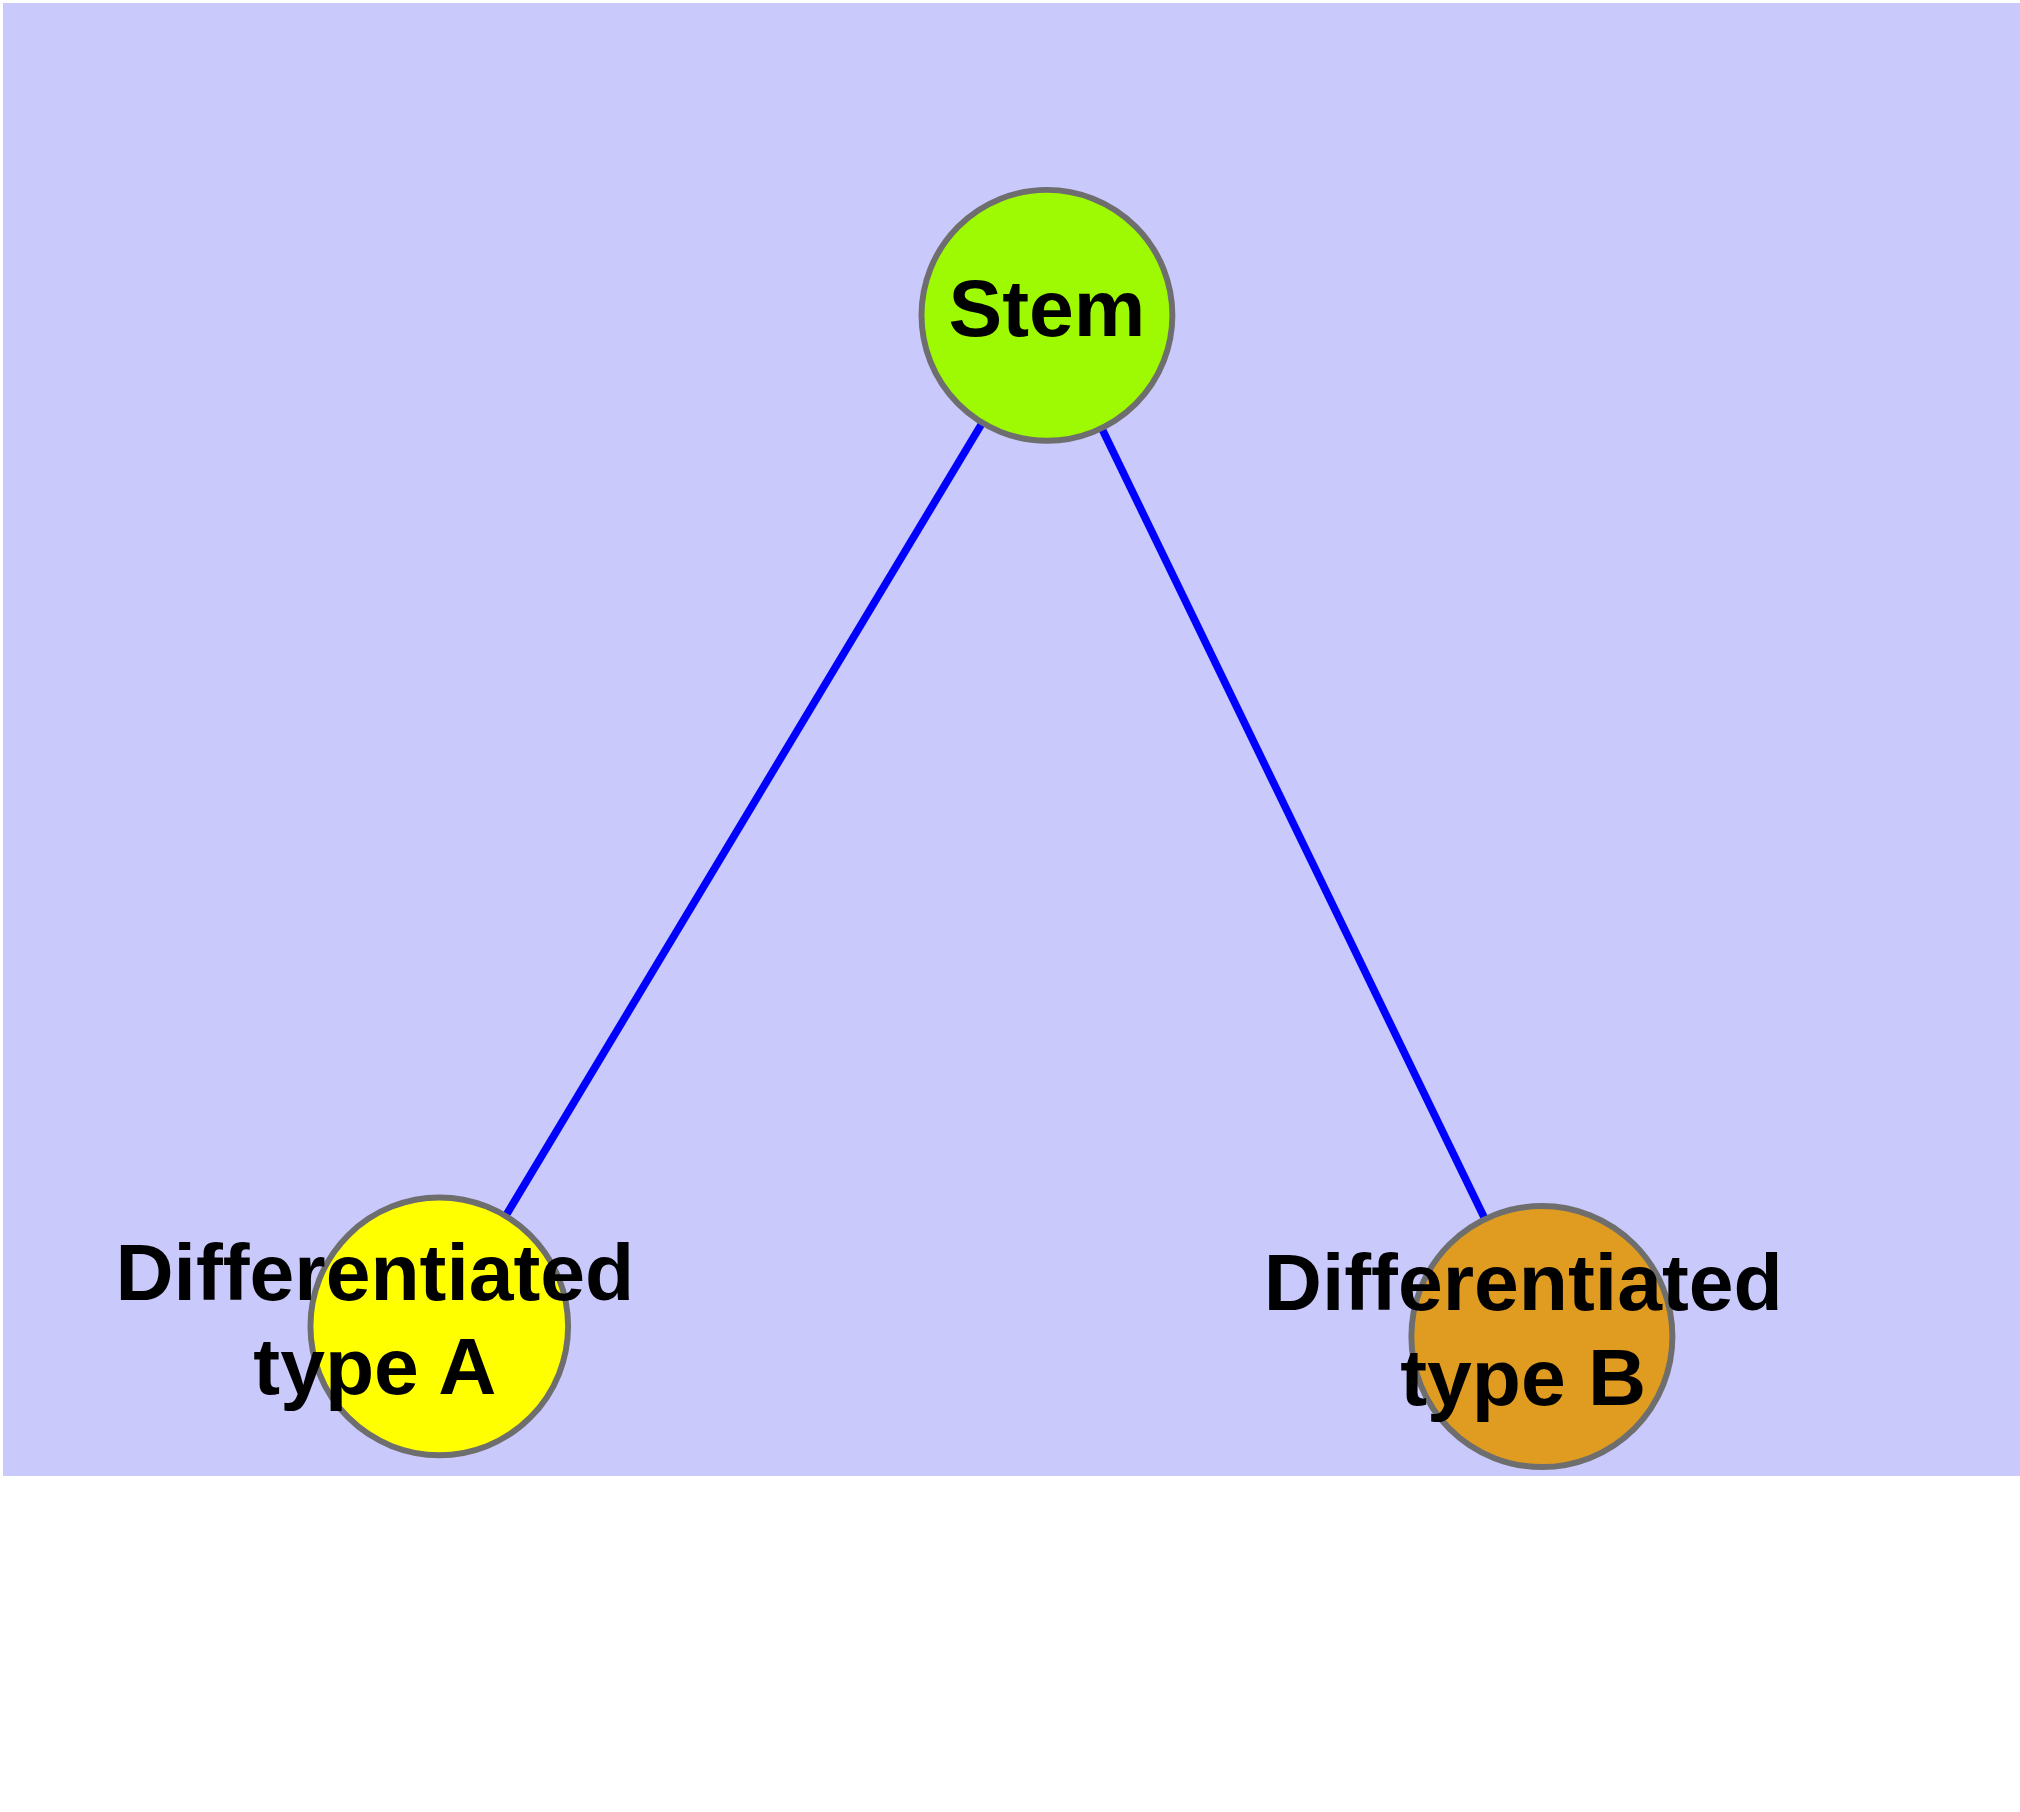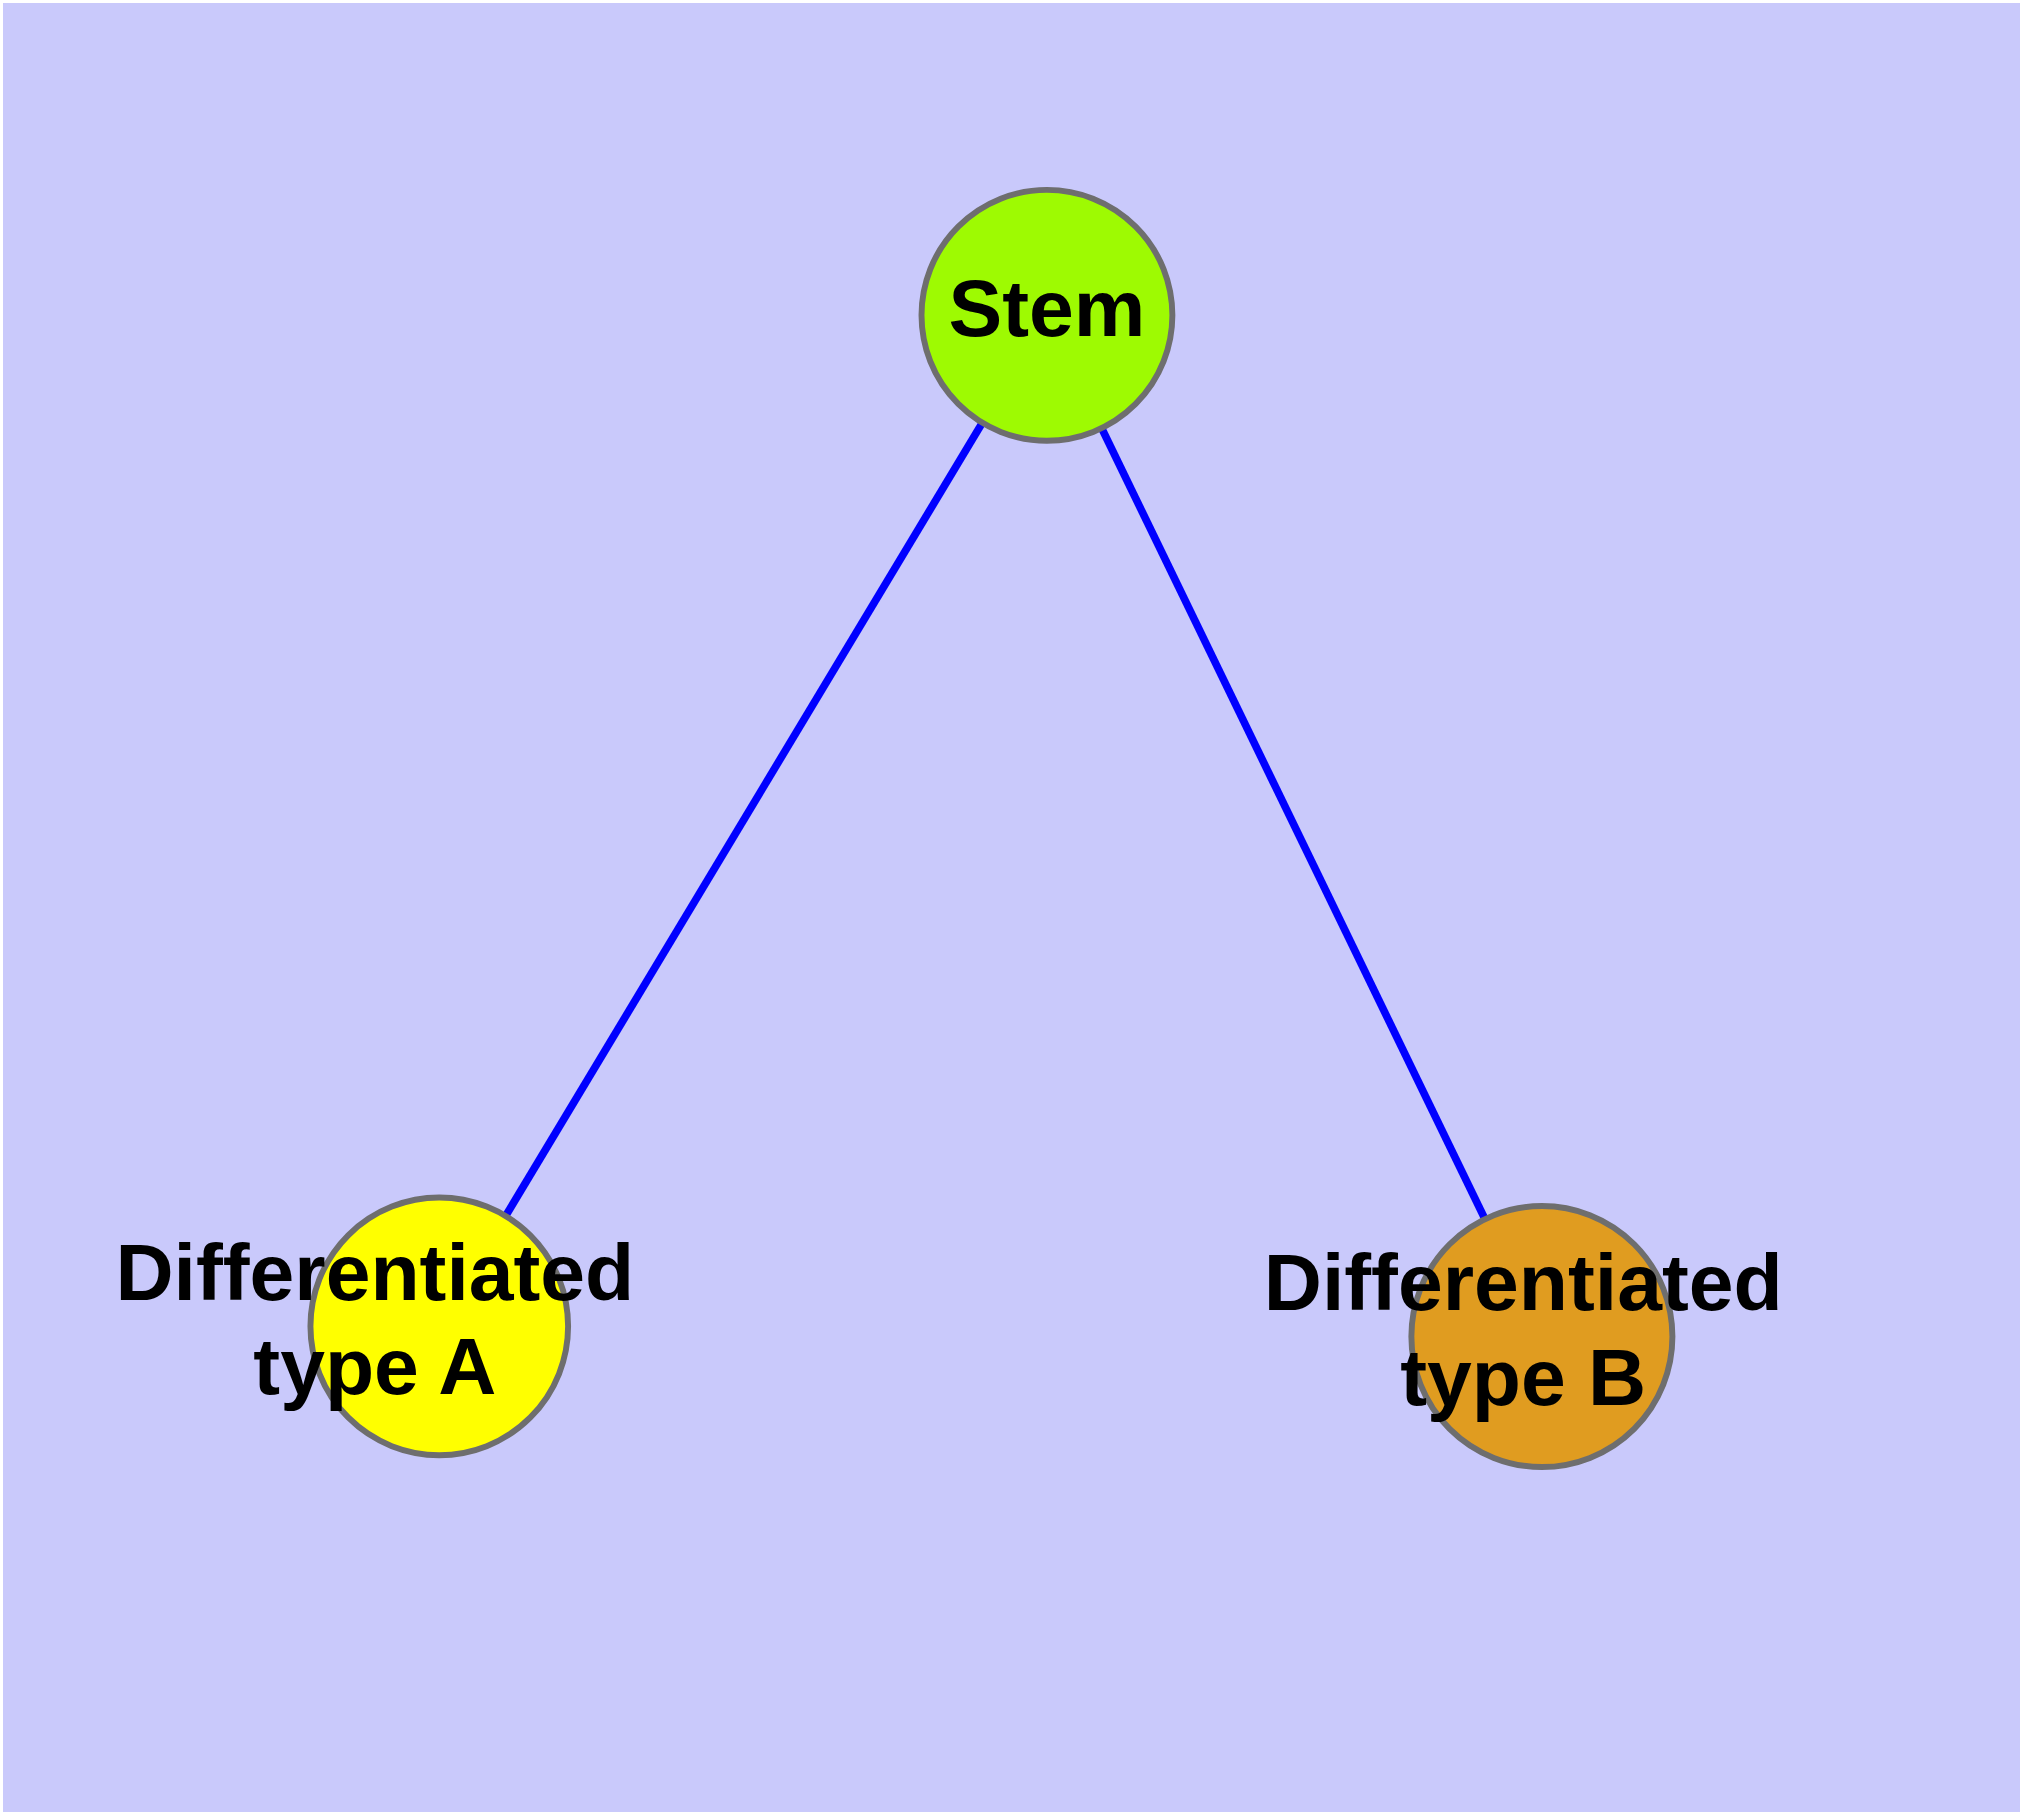--- a/index.html
+++ b/index.html
@@ -46,21 +46,21 @@
     font-family: "Liberation Sans", "DejaVu Sans", sans-serif;
     font-weight: bold;
     font-size: 95px;
     text-anchor: middle;
     dominant-baseline: middle;
   }
 </style>
 </head>
 <body>
 
-<div id="canvas" style="width: 2021px; height: 1812px; background: rgb(255, 255, 255);">
+<div id="canvas" style="width: 2021px; height: 1476px; background: rgb(255, 255, 255);">
   <div id="plot-area" style="background: rgb(201, 201, 251); width: 2017px; height: 1809px;"></div>
   <svg id="graph-svg" viewBox="0 0 2384 2138">
     <g id="edges-layer">
         <line x1="1235" y1="372" x2="518" y2="1565" class="edge-line" stroke="#0000ff" stroke-width="9"></line>
         <line x1="1235" y1="372" x2="1819" y2="1577" class="edge-line" stroke="#0000ff" stroke-width="9"></line>
       </g>
     <g id="nodes-layer">
         <circle cx="1235" cy="372" r="148" class="node-circle" fill="#9efa02" stroke="#6e6e6e" stroke-width="7"></circle>
         <circle cx="518" cy="1565" r="152" class="node-circle" fill="#ffff00" stroke="#6e6e6e" stroke-width="7"></circle>
         <circle cx="1819" cy="1577" r="154" class="node-circle" fill="#e09c20" stroke="#6e6e6e" stroke-width="7"></circle>

